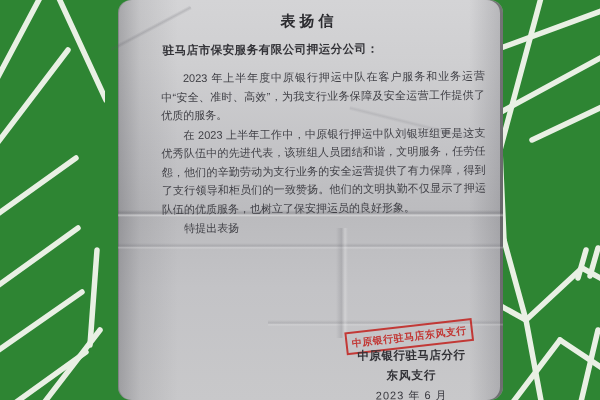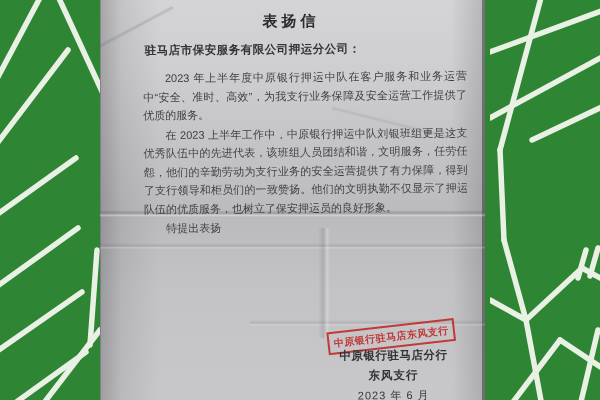--- a/index.html
+++ b/index.html
@@ -11,26 +11,27 @@
   .stage { position: relative; width: 600px; height: 400px; }
 
   
   .panel { position: absolute; top: 0; height: 400px; background: #2e8533; }
   .panel.left  { left: 0; width: 105px; }
   .panel.right { right: 0; width: 110px; }
   .panel svg { display: block; width: 100%; height: 100%; }
 
   
   .photo {
-    position: absolute; left: 100px; top: 0; width: 385px; height: 400px;
+    position: absolute; left: 118px; top: 0; width: 385px; height: 400px;
     background:
       linear-gradient(90deg, rgba(60,60,66,.30) 0, rgba(60,60,66,.10) 22px, rgba(0,0,0,0) 60px),
       linear-gradient(270deg, rgba(70,70,78,.22) 0, rgba(0,0,0,0) 34px),
       linear-gradient(180deg, #d4d4d6 0%, #cfcfd1 16%, #c3c3c6 38%, #bbbbbe 54%, #c3c3c6 72%, #c8c8ca 100%);
     box-shadow: inset -3px 0 0 rgba(35,35,38,.45), inset 1px 0 0 rgba(50,50,55,.25);
+    border-radius: 13px;
   }
 
   .crease { position: absolute; pointer-events: none; }
   .crease.h1 { left: 0; top: 210px; width: 385px; height: 7px;
     background: linear-gradient(180deg, rgba(0,0,0,0), rgba(75,75,82,.28) 45%, rgba(255,255,255,.35) 75%, rgba(0,0,0,0)); }
   .crease.h2 { left: 0; top: 243px; width: 385px; height: 6px;
     background: linear-gradient(180deg, rgba(0,0,0,0), rgba(80,80,88,.18) 50%, rgba(255,255,255,.25) 80%, rgba(0,0,0,0)); }
   .crease.h3 { left: 150px; top: 320px; width: 235px; height: 6px;
     background: linear-gradient(180deg, rgba(0,0,0,0), rgba(80,80,88,.16) 50%, rgba(255,255,255,.22) 80%, rgba(0,0,0,0)); }
   .crease.v1 { left: 218px; top: 228px; width: 12px; height: 110px;

